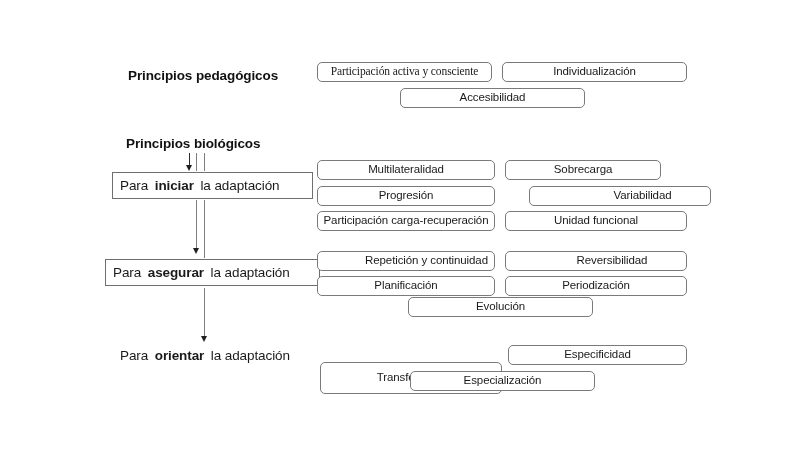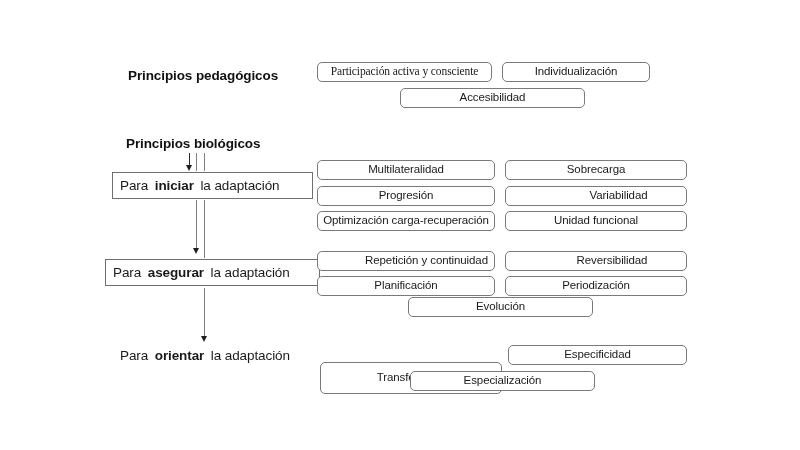--- a/index.html
+++ b/index.html
@@ -98,21 +98,21 @@
 </style>
 </head>
 <body>
 
 <div id="canvas">
 
   <div class="heading" style="left:128px; top:68px;">Principios pedagógicos</div>
 
   <div class="pill" style="left:317px; top:62px; width:175px; height:20px;font-family:Liberation Serif, serif;">Participación activa y consciente</div>
 
-  <div class="pill" style="left:502px; top:62px; width:148px; height:20px;">Individualización</div>
+  <div class="pill" style="left:502px; top:62px; width:185px; height:20px;">Individualización</div>
 
   <div class="pill" style="left:400px; top:88px; width:185px; height:20px;">Accesibilidad</div>
 
   <div class="heading" style="left:126px; top:136px;">Principios biológicos</div>
 
   <div class="vline dark" style="left:189px; top:153px; height:15px;"></div>
   <div class="arrowhead" style="left:186px; top:165px;"></div>
 
   <div class="vline" style="left:196px; top:153px; height:18px;"></div>
   <div class="vline" style="left:196px; top:200px; height:50px;"></div>
@@ -123,26 +123,26 @@
   <div class="vline" style="left:204px; top:288px; height:50px;"></div>
   <div class="arrowhead" style="left:201px; top:336px;"></div>
 
   <div class="stage-label boxed" style="left:112px; top:172px; width:201px; height:27px;">
     <span class="lead">Para </span>
       <b>iniciar</b>
       <span class="tail"> la adaptación</span>
   </div>
 
   <div class="pill" style="left:317px; top:160px; width:178px; height:20px;">Multilateralidad</div>
-  <div class="pill" style="left:505px; top:160px; width:182px; height:20px;">Sobrecarga</div>
+  <div class="pill" style="left:505px; top:160px; width:156px; height:20px;">Sobrecarga</div>
 
   <div class="pill" style="left:317px; top:186px; width:178px; height:20px;">Progresión</div>
-  <div class="pill" style="left:505px; top:186px; width:182px; height:20px;padding-left:45px;">Variabilidad</div>
+  <div class="pill" style="left:529px; top:186px; width:182px; height:20px;padding-left:45px;">Variabilidad</div>
 
-  <div class="pill" style="left:317px; top:211px; width:178px; height:20px;">Optimización carga-recuperación</div>
+  <div class="pill" style="left:317px; top:211px; width:178px; height:20px;">Participación carga-recuperación</div>
   <div class="pill" style="left:505px; top:211px; width:182px; height:20px;text-align:center;">Unidad funcional</div>
 
   <div class="stage-label boxed" style="left:105px; top:259px; width:215px; height:27px;">
     <span class="lead">Para </span>
       <b>asegurar</b>
       <span class="tail"> la adaptación</span>
   </div>
 
   <div class="pill" style="left:317px; top:251px; width:178px; height:20px;padding-left:41px;">Repetición y continuidad</div>
   <div class="pill" style="left:505px; top:251px; width:182px; height:20px;padding-left:32px;">Reversibilidad</div>

